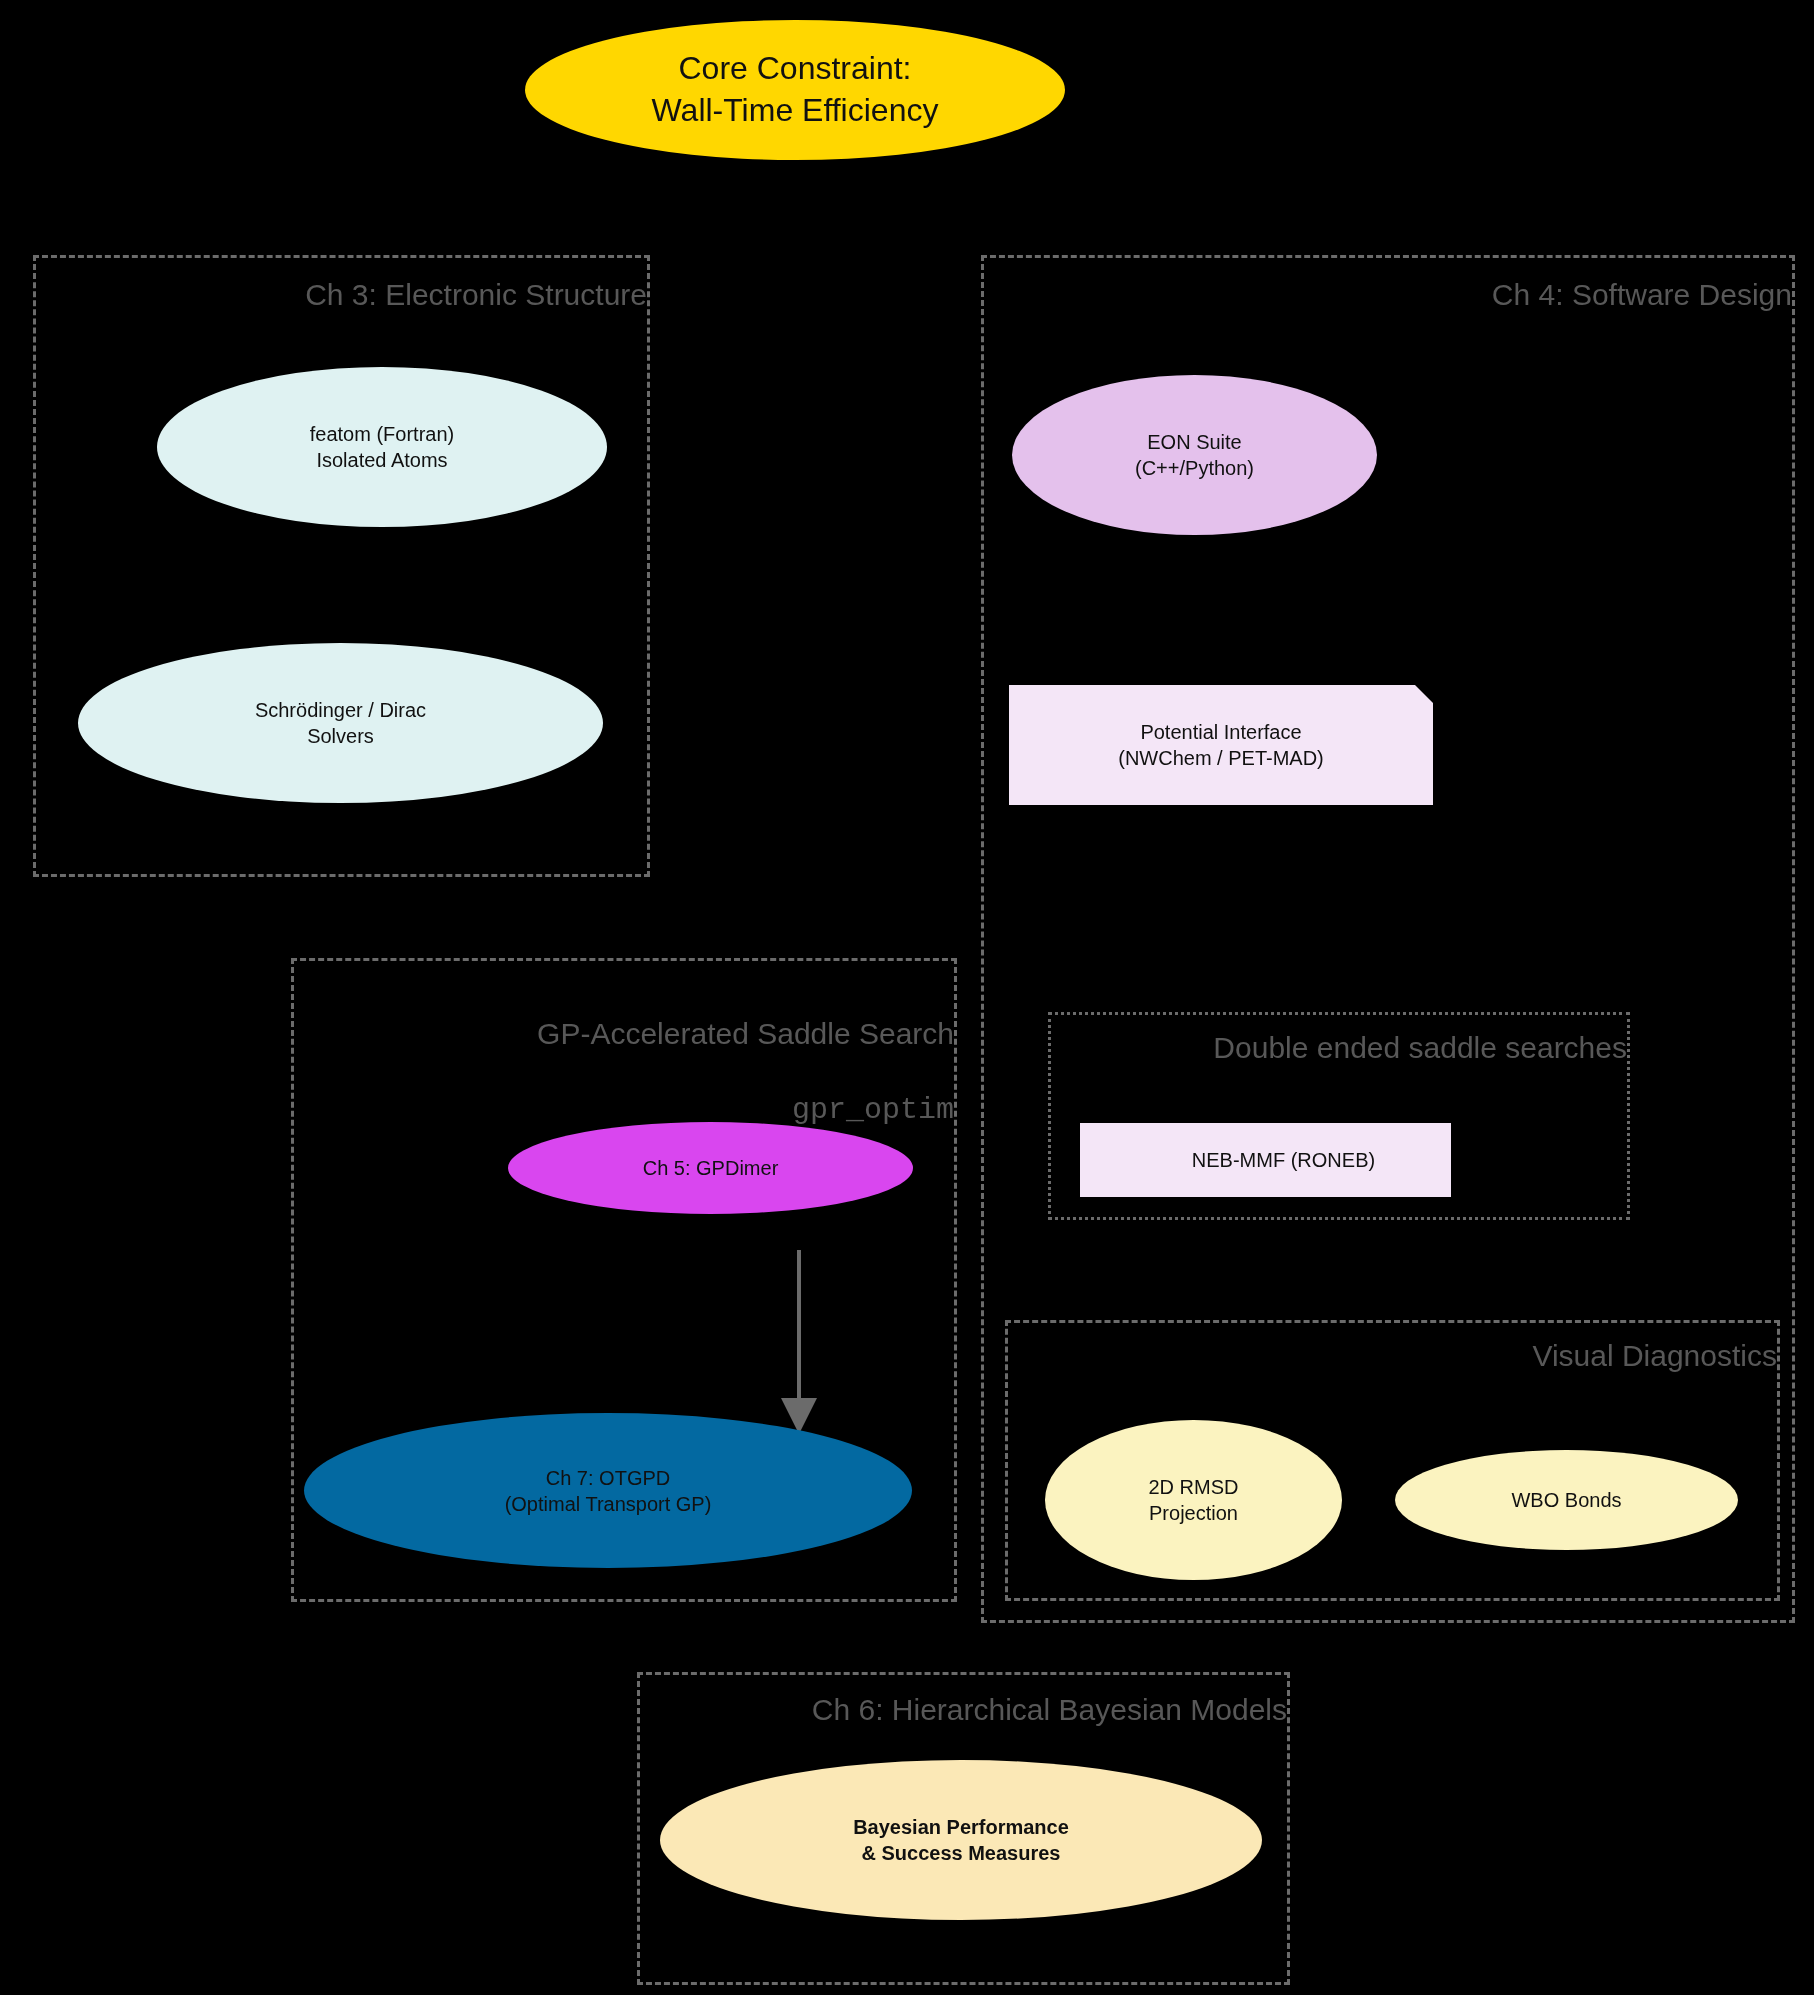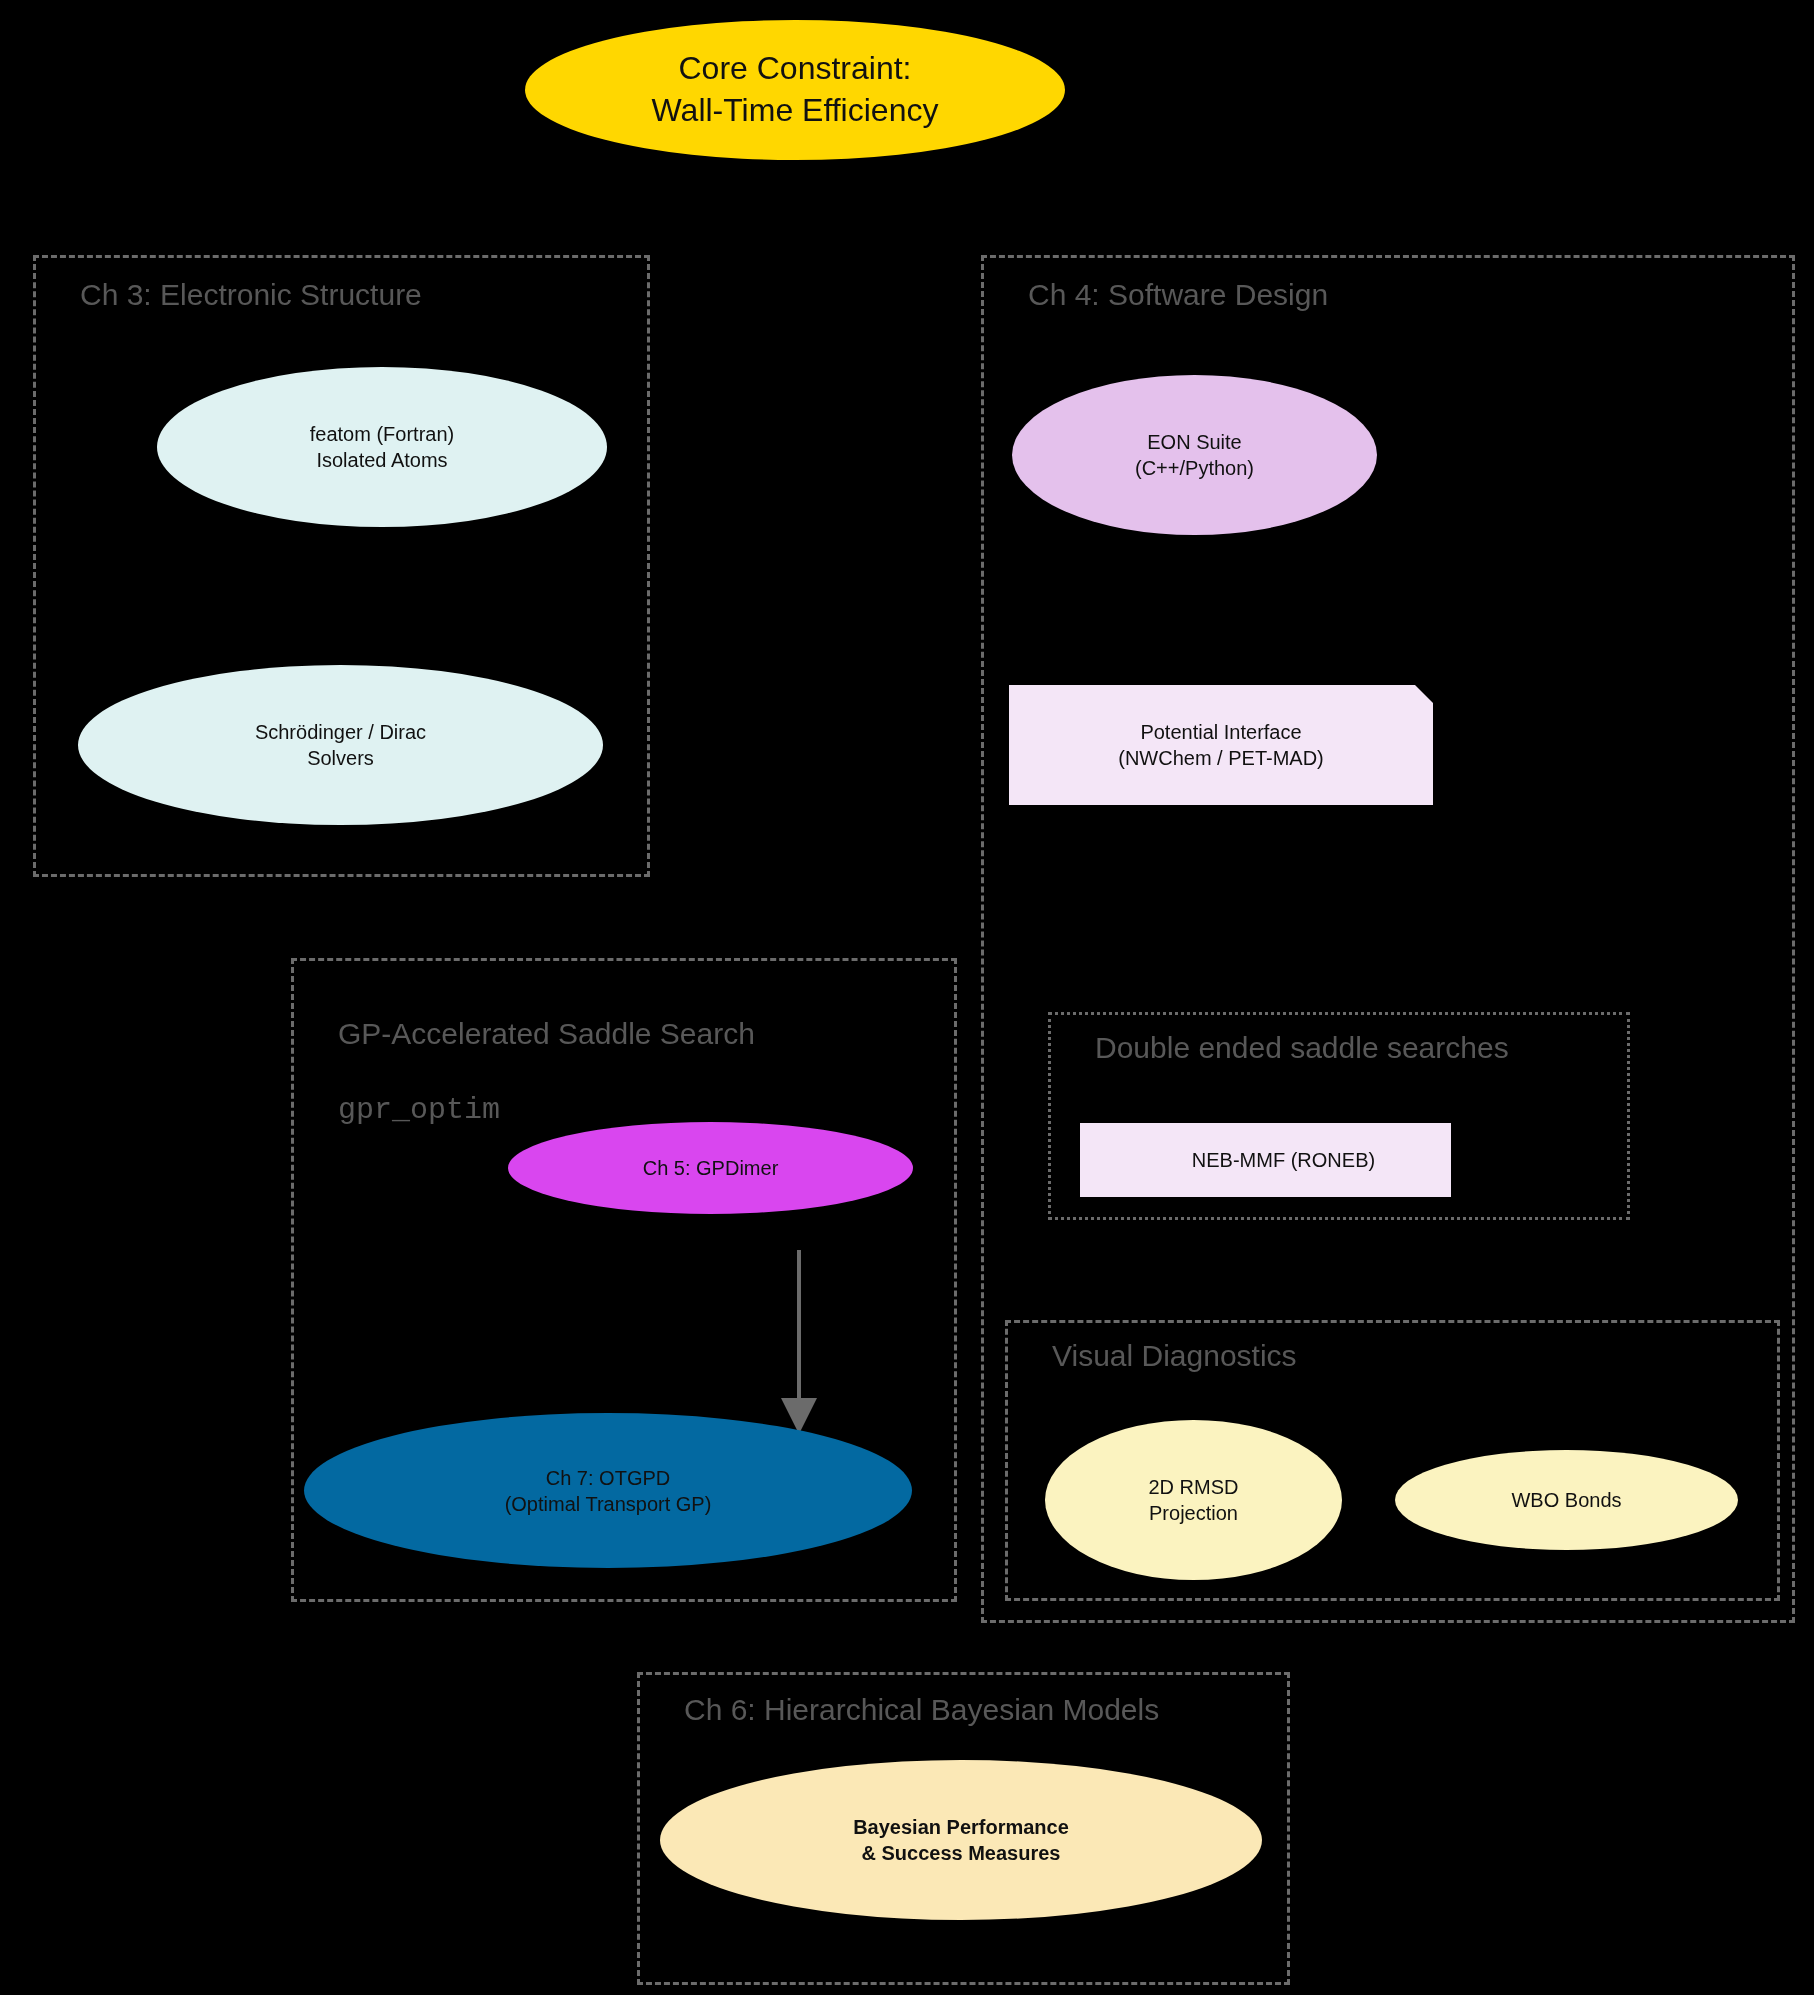--- a/index.html
+++ b/index.html
@@ -2,21 +2,21 @@
 <html><head>
 <meta charset="utf-8">
 <style>
   html,body{margin:0;padding:0;background:#000;}
   body{width:1814px;height:1995px;position:relative;overflow:hidden;
        font-family:"Liberation Sans","DejaVu Sans",sans-serif;}
   #stage{position:absolute;left:0;top:0;width:1814px;height:1995px;}
 
   .cluster{position:absolute;box-sizing:border-box;border:3px dashed #6b6b6b;background:transparent;}
   .cluster.dotted{border-style:dotted;border-width:3px;}
-  .cluster-label{position:absolute;left:0;right:0;text-align:left;color:#585858;
+  .cluster-label{position:absolute;left:0;right:0;text-align:right;color:#585858;
                  font-size:30px;line-height:38px;white-space:pre-line;padding-left:44px;}
   .cluster-label.mono .sub{font-family:"Liberation Mono","DejaVu Sans Mono",monospace;}
 
   .node{position:absolute;box-sizing:border-box;display:flex;align-items:center;
         justify-content:center;text-align:center;color:#111;line-height:1.30;
         white-space:pre-line;font-size:20px;}
   .ellipse{border-radius:50%;}
   .rect{border-radius:0;padding-left:36px;}
   .note{border-radius:0;position:relative;}
   .note .fold{position:absolute;top:0;right:0;width:0;height:0;
@@ -39,21 +39,21 @@
   </svg>
 
   <div class="node ellipse" style="left:525px;top:20px;width:540px;height:140px;background:#ffd700;font-size:32px;">Core Constraint:
 Wall-Time Efficiency</div>
 
   <div class="cluster" style="left:33px;top:255px;width:617px;height:622px;">
     <div class="cluster-label" style="top:18px;">Ch 3: Electronic Structure</div>
   </div>
   <div class="node ellipse" style="left:157px;top:367px;width:450px;height:160px;background:#dff2f2;">featom (Fortran)
 Isolated Atoms</div>
-  <div class="node ellipse" style="left:78px;top:665px;width:525px;height:160px;background:#dff2f2;">Schrödinger / Dirac
+  <div class="node ellipse" style="left:78px;top:643px;width:525px;height:160px;background:#dff2f2;">Schrödinger / Dirac
 Solvers</div>
 
   <div class="cluster" style="left:981px;top:255px;width:814px;height:1368px;">
     <div class="cluster-label" style="top:18px;">Ch 4: Software Design</div>
   </div>
   <div class="node ellipse" style="left:1012px;top:375px;width:365px;height:160px;background:#e4c1ec;">EON Suite
 (C++/Python)</div>
   <div class="node note" style="left:1009px;top:685px;width:424px;height:120px;background:#f4e6f7;">
     <span style="white-space:pre-line;">Potential Interface
 (NWChem / PET-MAD)</span>

